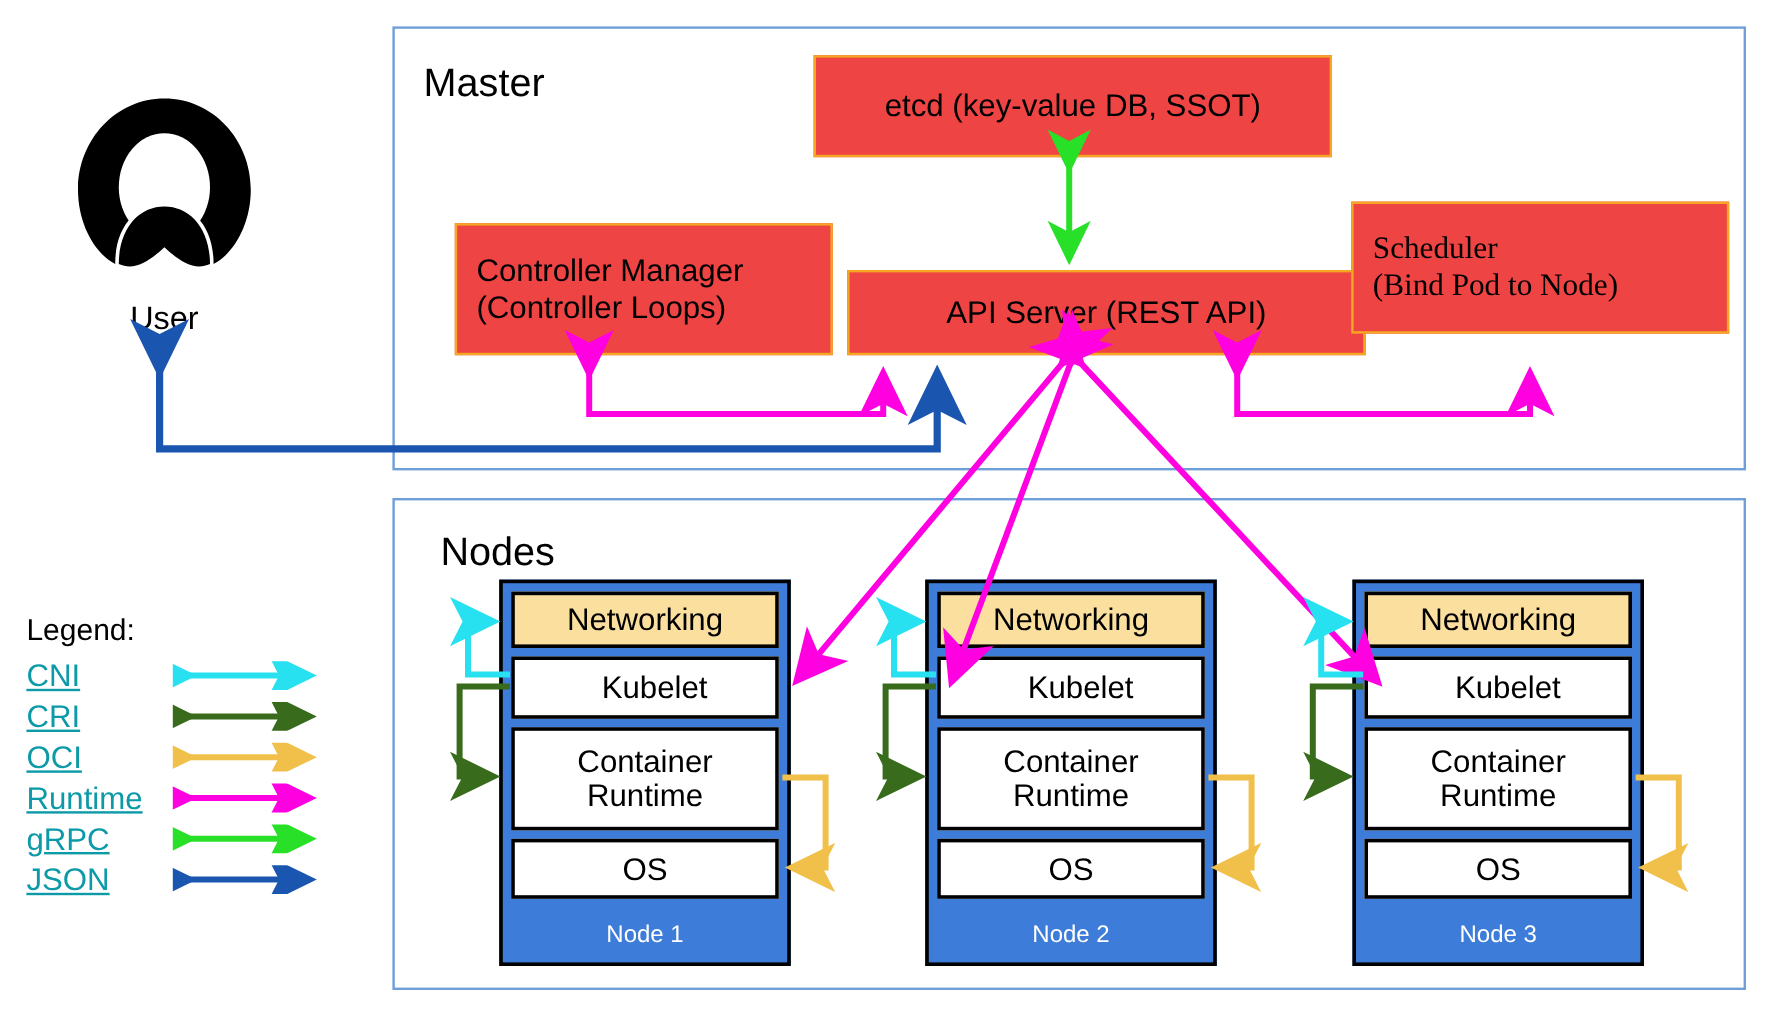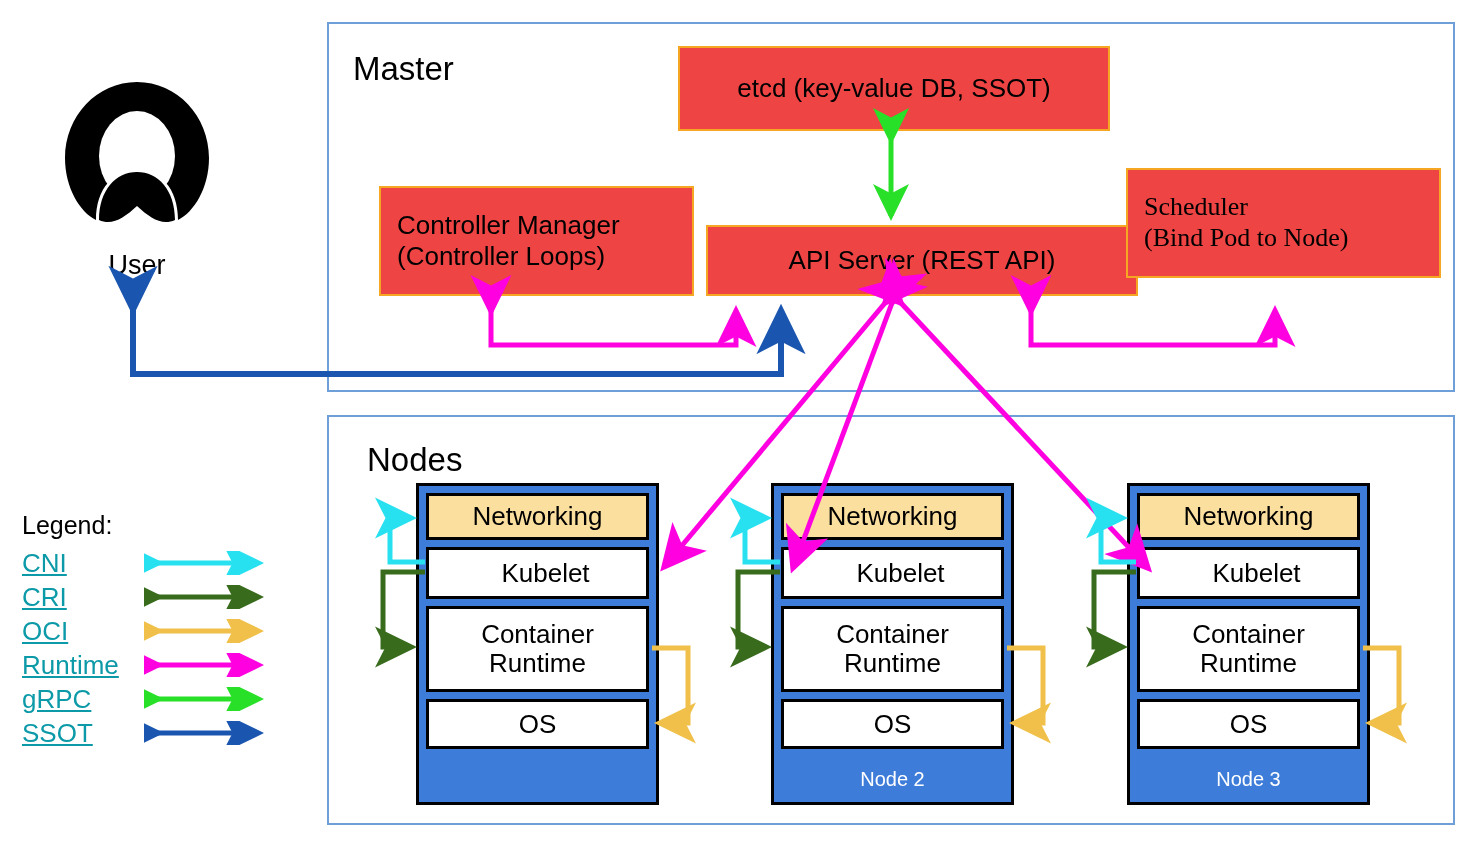--- a/index.html
+++ b/index.html
@@ -200,20 +200,21 @@
     <div class="node-layer h-kubelet">
       <span>Kubelet</span>
     </div>
     <div class="node-layer h-runtime">
       <span>Container
 Runtime</span>
     </div>
     <div class="node-layer h-os">
       <span>OS</span>
     </div>
+    <div class="node-name">Node 1</div>
   </div>
 
   <div class="node-box" style="left:771px; top:483px; width:243px; height:322px;">
     <div class="node-layer networking h-net">
       <span>Networking</span>
     </div>
     <div class="node-layer h-kubelet">
       <span>Kubelet</span>
     </div>
     <div class="node-layer h-runtime">
@@ -384,21 +385,21 @@
         <defs>
             <marker id="lg4" markerWidth="9" markerHeight="9" refX="7.2" refY="4.5" orient="auto">
           <path d="M0,0.4 L8.4,4.5 L0,8.6 L2.1,4.5 Z" fill="#27e027"></path>
             </marker>
           </defs>
         <line x1="14" y1="12" x2="114" y2="12" stroke="#27e027" stroke-width="5" marker-start="url(#lg4)" marker-end="url(#lg4)"></line>
       </svg>
     </div>
 
     <div class="legend-row">
-      <div class="legend-name">SSOT</div>
+      <div class="legend-name">JSON</div>
       <svg class="legend-arrow" viewBox="0 0 128 24">
         <defs>
             <marker id="lg5" markerWidth="9" markerHeight="9" refX="7.2" refY="4.5" orient="auto">
           <path d="M0,0.4 L8.4,4.5 L0,8.6 L2.1,4.5 Z" fill="#1a56b0"></path>
             </marker>
           </defs>
         <line x1="14" y1="12" x2="114" y2="12" stroke="#1a56b0" stroke-width="5" marker-start="url(#lg5)" marker-end="url(#lg5)"></line>
       </svg>
     </div>
   </div>

